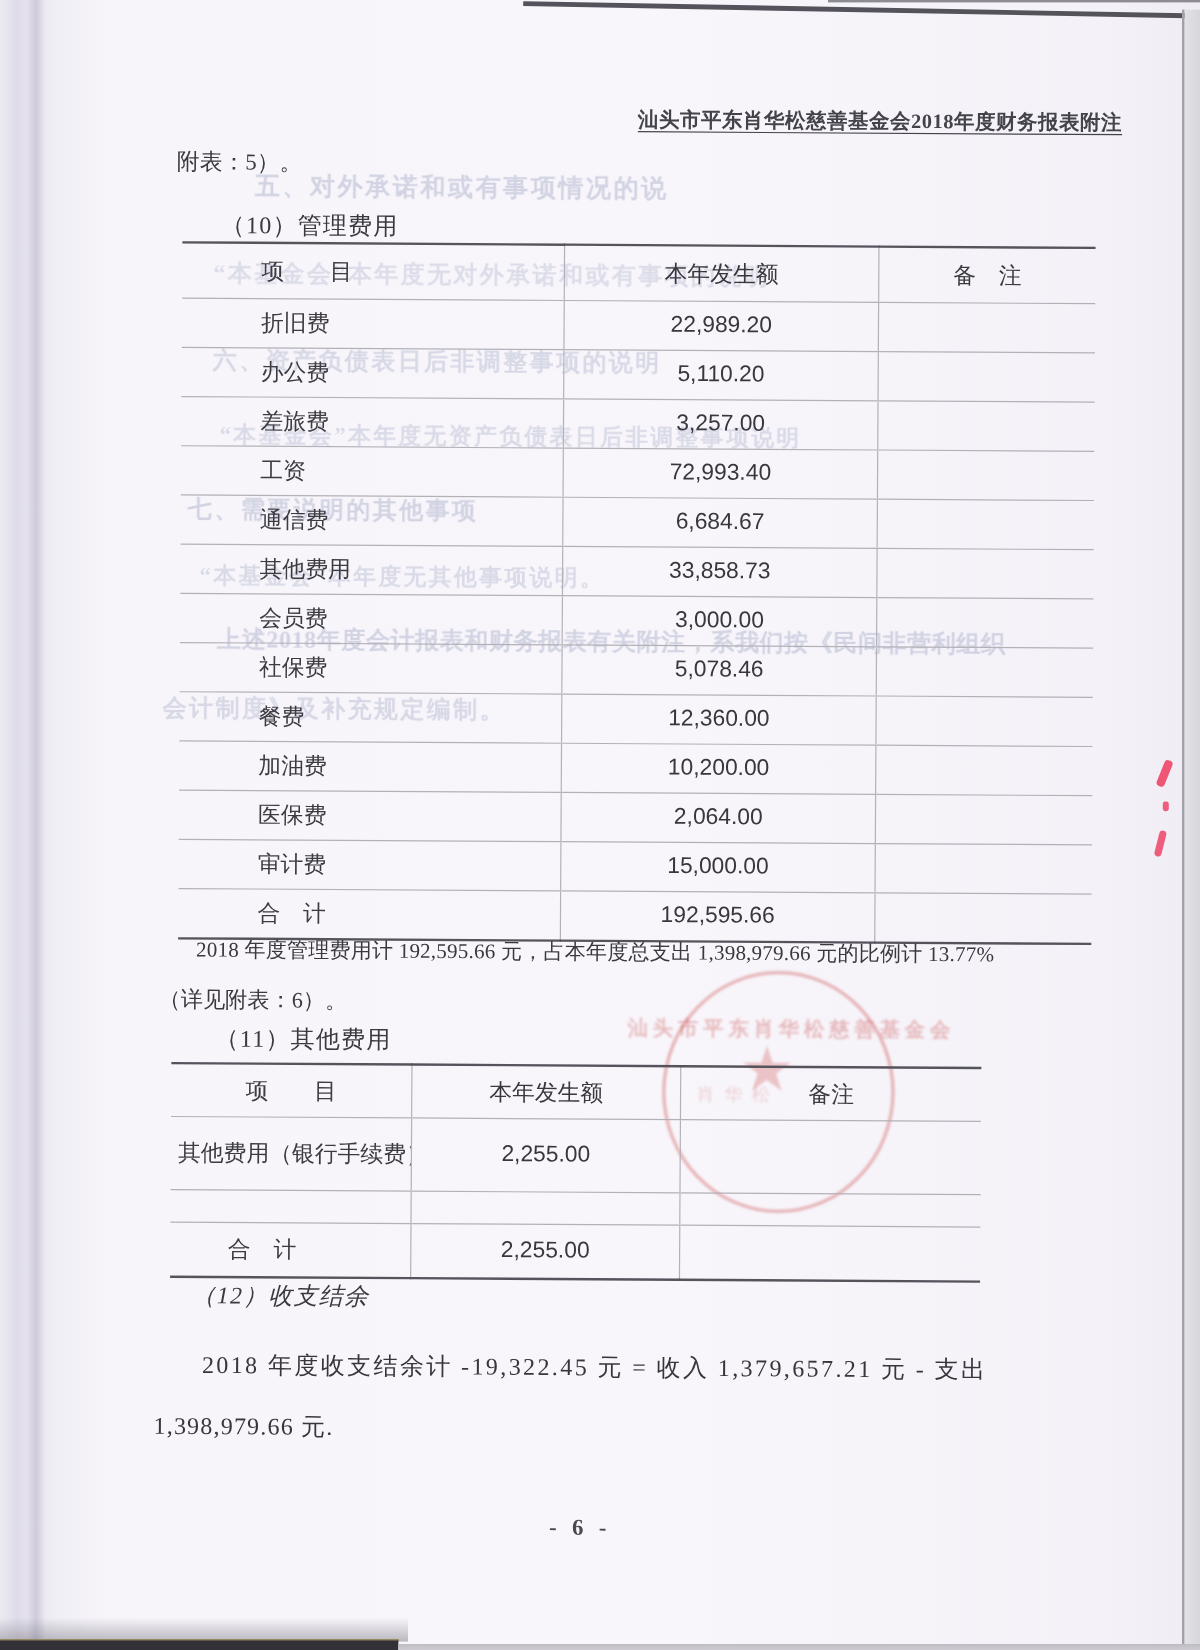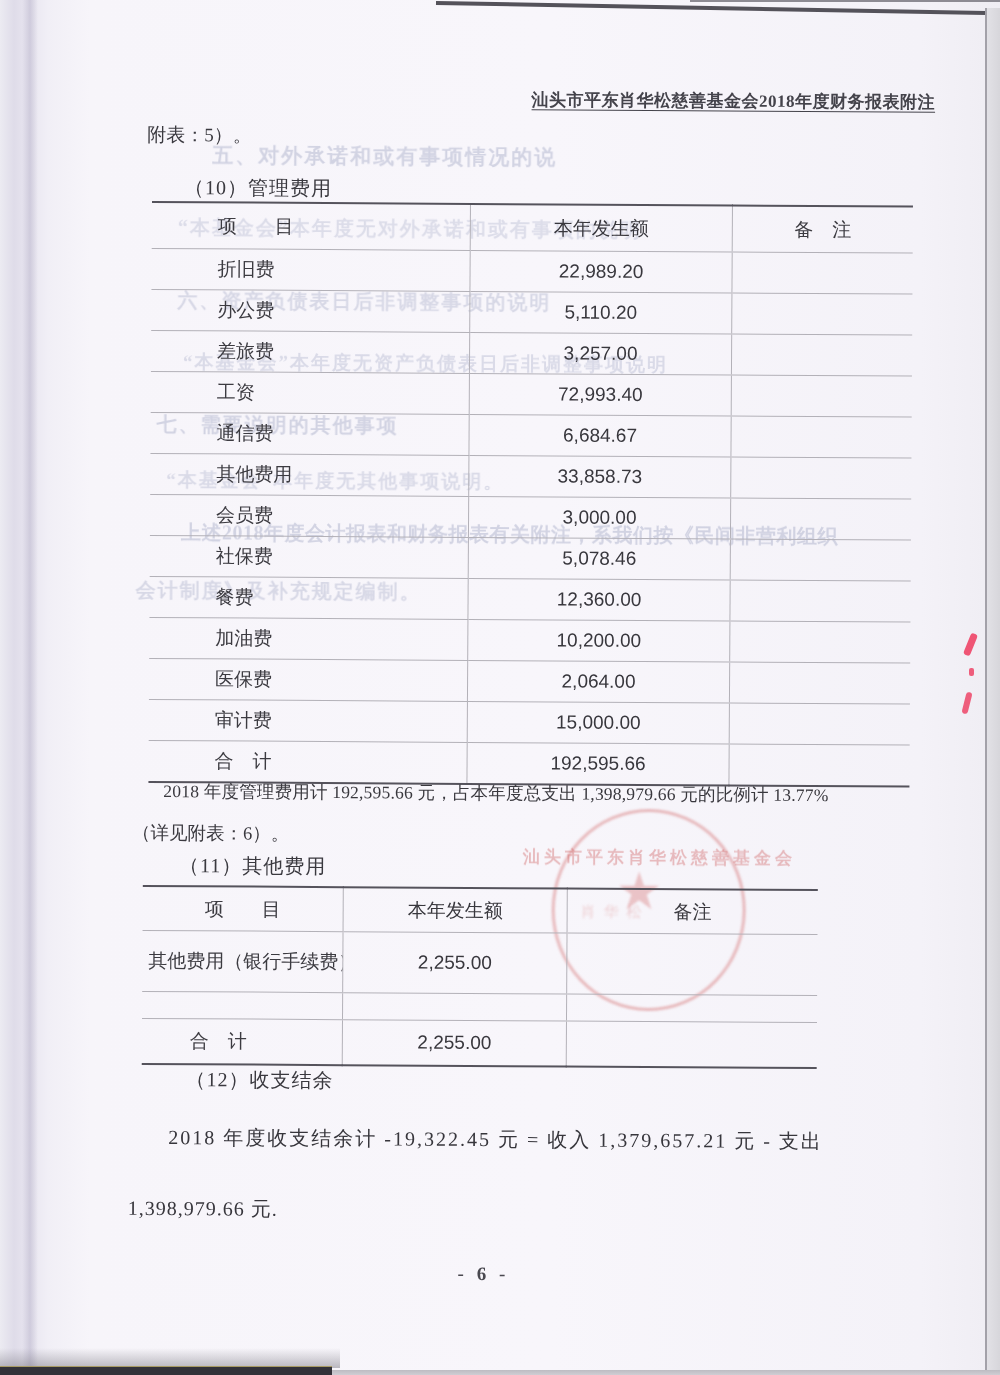--- a/index.html
+++ b/index.html
@@ -45,23 +45,23 @@
   .t2 .hdr .item-cell,{padding-left:0;}
   .t2 .hdr td:first-child{text-align:center;padding-left:0;}
   .t2 .total td:first-child{padding-left:48px;}
   .amt-cell{text-align:center;font-family:"Liberation Sans",sans-serif;color:#38373d;}
   .note-cell{text-align:center;}
   
   .summary1{left:167px;top:779px;font-size:17.5px;color:#39383e;letter-spacing:.2px;}
   .summary2{left:136px;top:820px;font-size:18.5px;text-align:right;}
   .h10{left:184px;top:174px;}
   .h11{left:183px;top:852px;text-align:center;}
-  .h12{left:191px;top:1066px;}
+  .h12{left:165px;top:1066px;font-style:italic;}
   .bal1{left:174px;top:1124px;font-size:20px;letter-spacing:2px;color:#37363c;}
-  .bal2{left:134px;top:1175px;font-size:20px;letter-spacing:1px;color:#37363c;margin-top:20px;}
+  .bal2{left:134px;top:1175px;font-size:20px;letter-spacing:1px;color:#37363c;}
   .pageno{left:430px;top:1261px;width:120px;text-align:center;font-size:19px;
           font-weight:bold;letter-spacing:4px;color:#4a4950;}
   
   .ghost{position:absolute;font-weight:bold;color:#7d86ad;filter:blur(.6px);
          letter-spacing:2px;white-space:nowrap;}
   
   .seal-ring{left:556px;top:806px;width:188px;height:196px;border:3px solid rgba(205,85,85,.38);
              border-radius:50%;filter:blur(1px);}
   .seal-star{left:620px;top:858px;font-size:52px;color:rgba(205,80,80,.30);filter:blur(1px);}
   .seal-text{left:527px;top:843px;font-size:17px;font-weight:bold;letter-spacing:4px;

